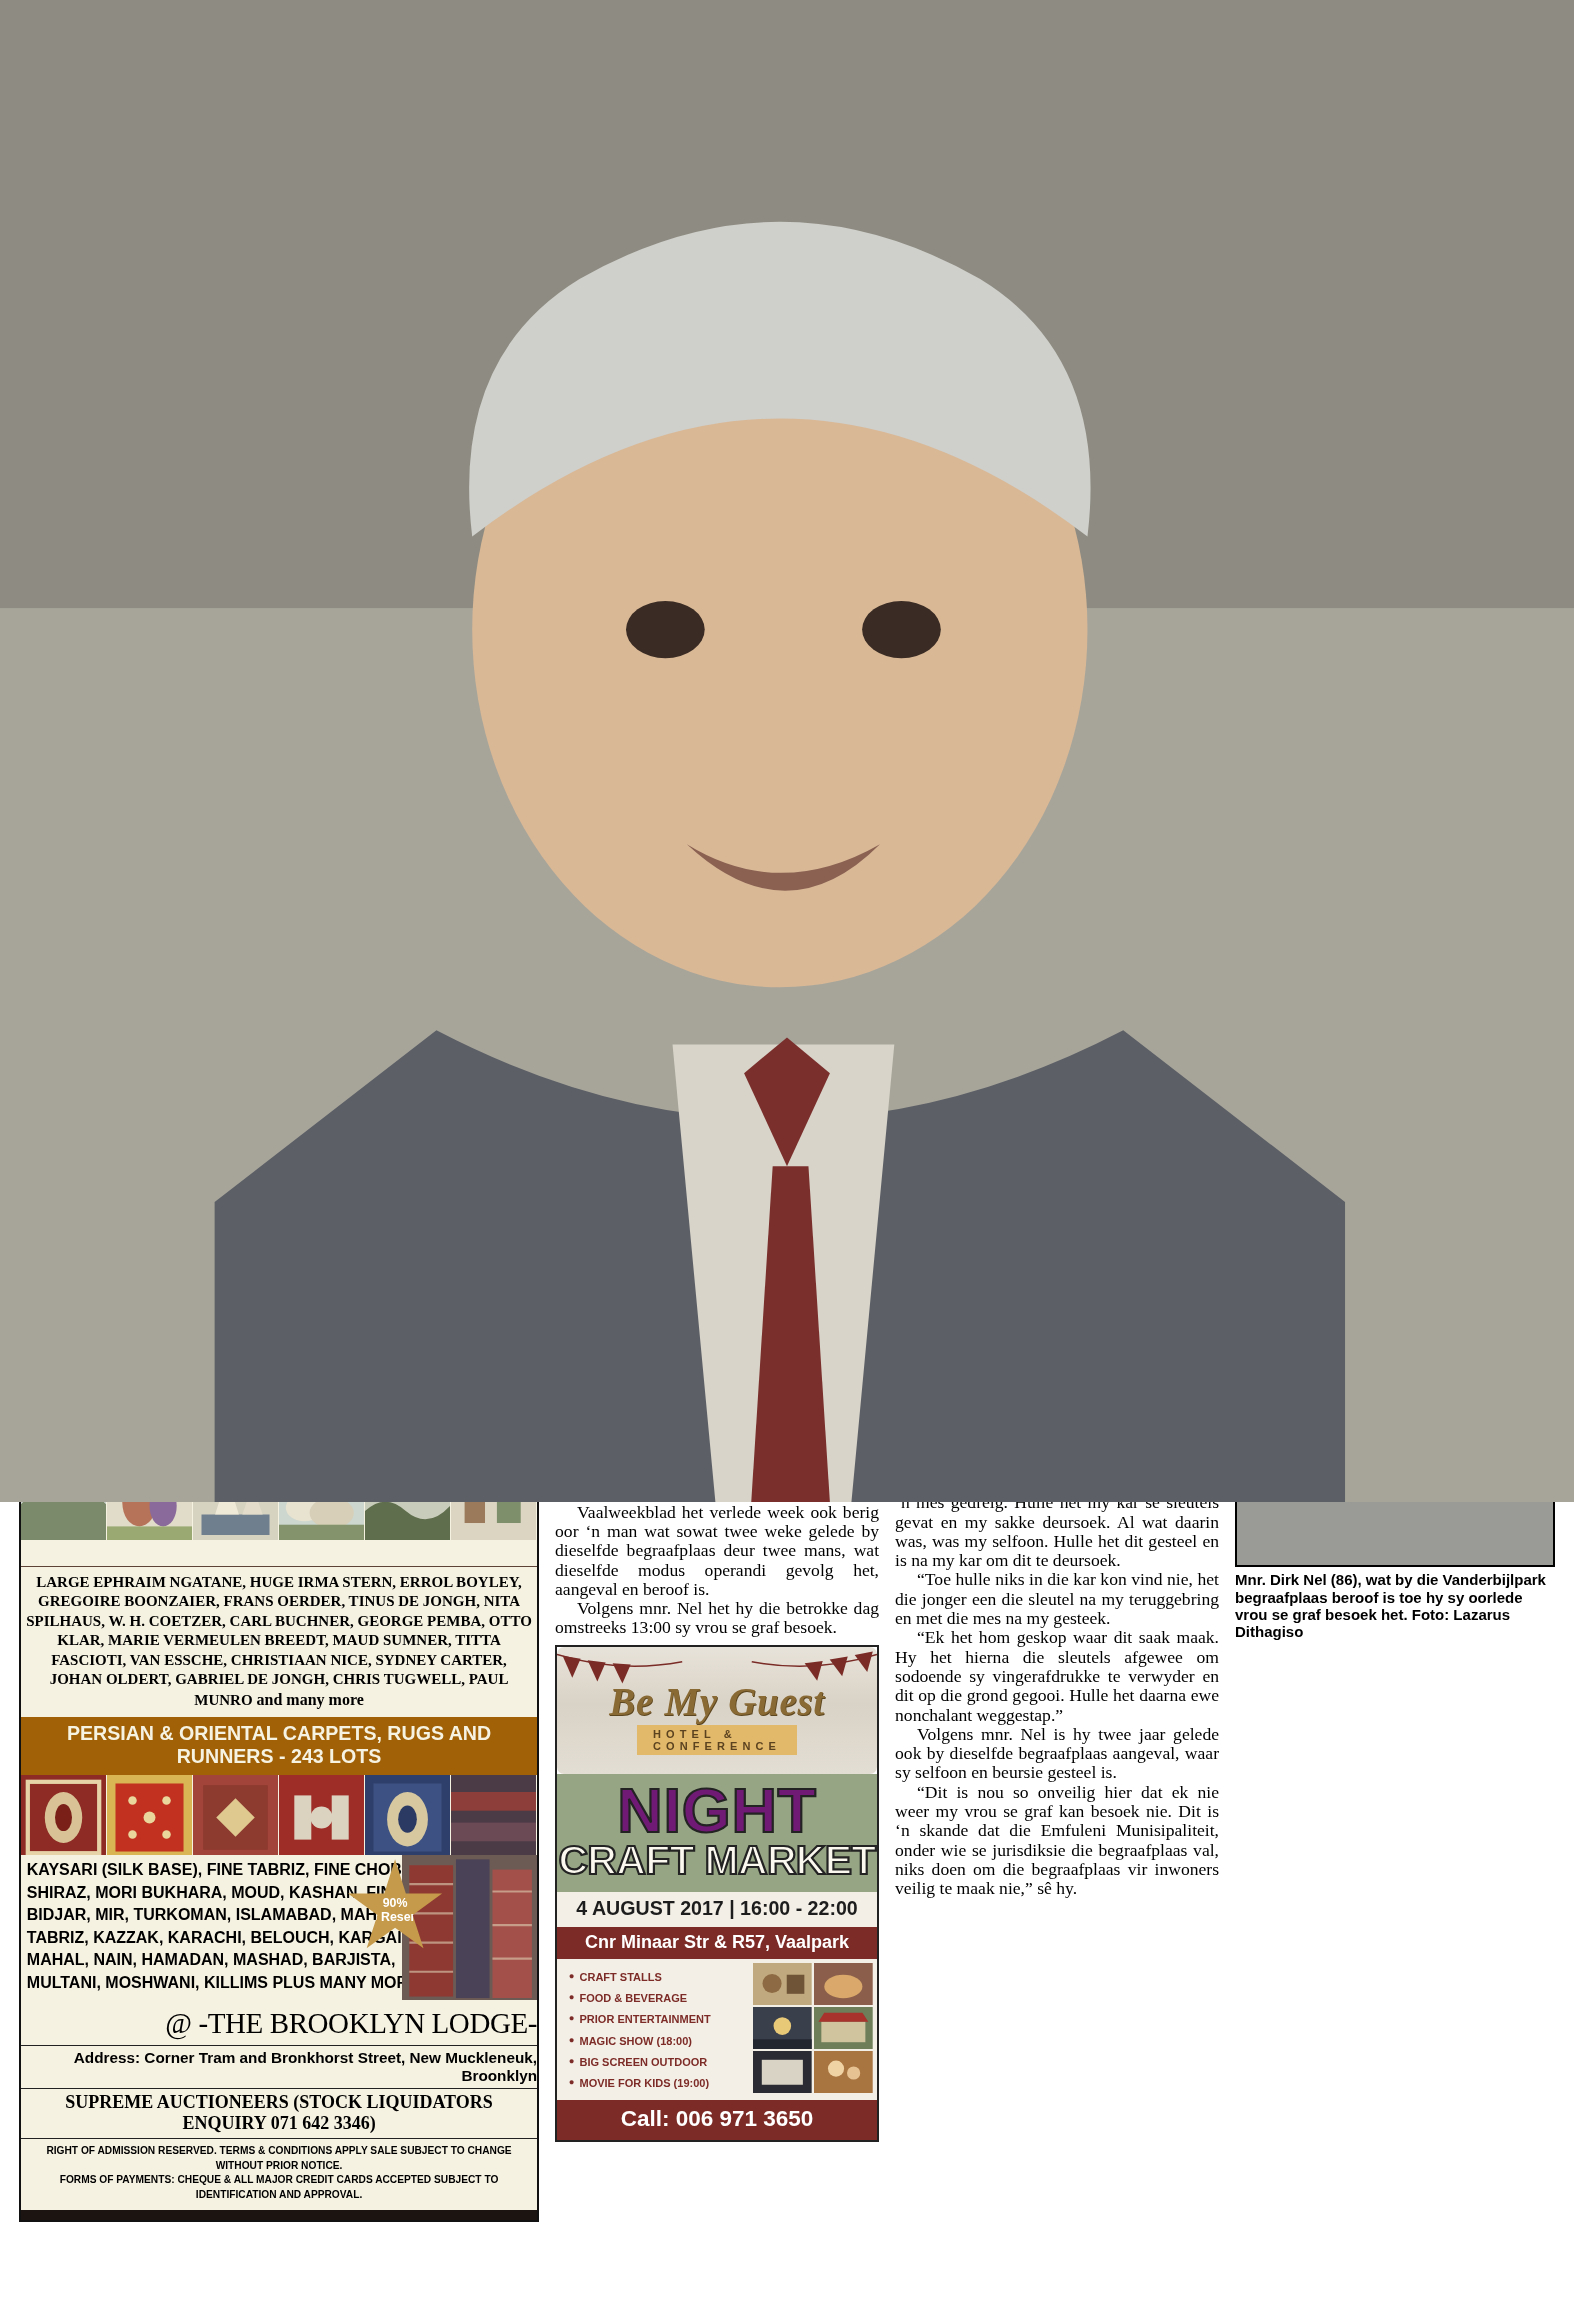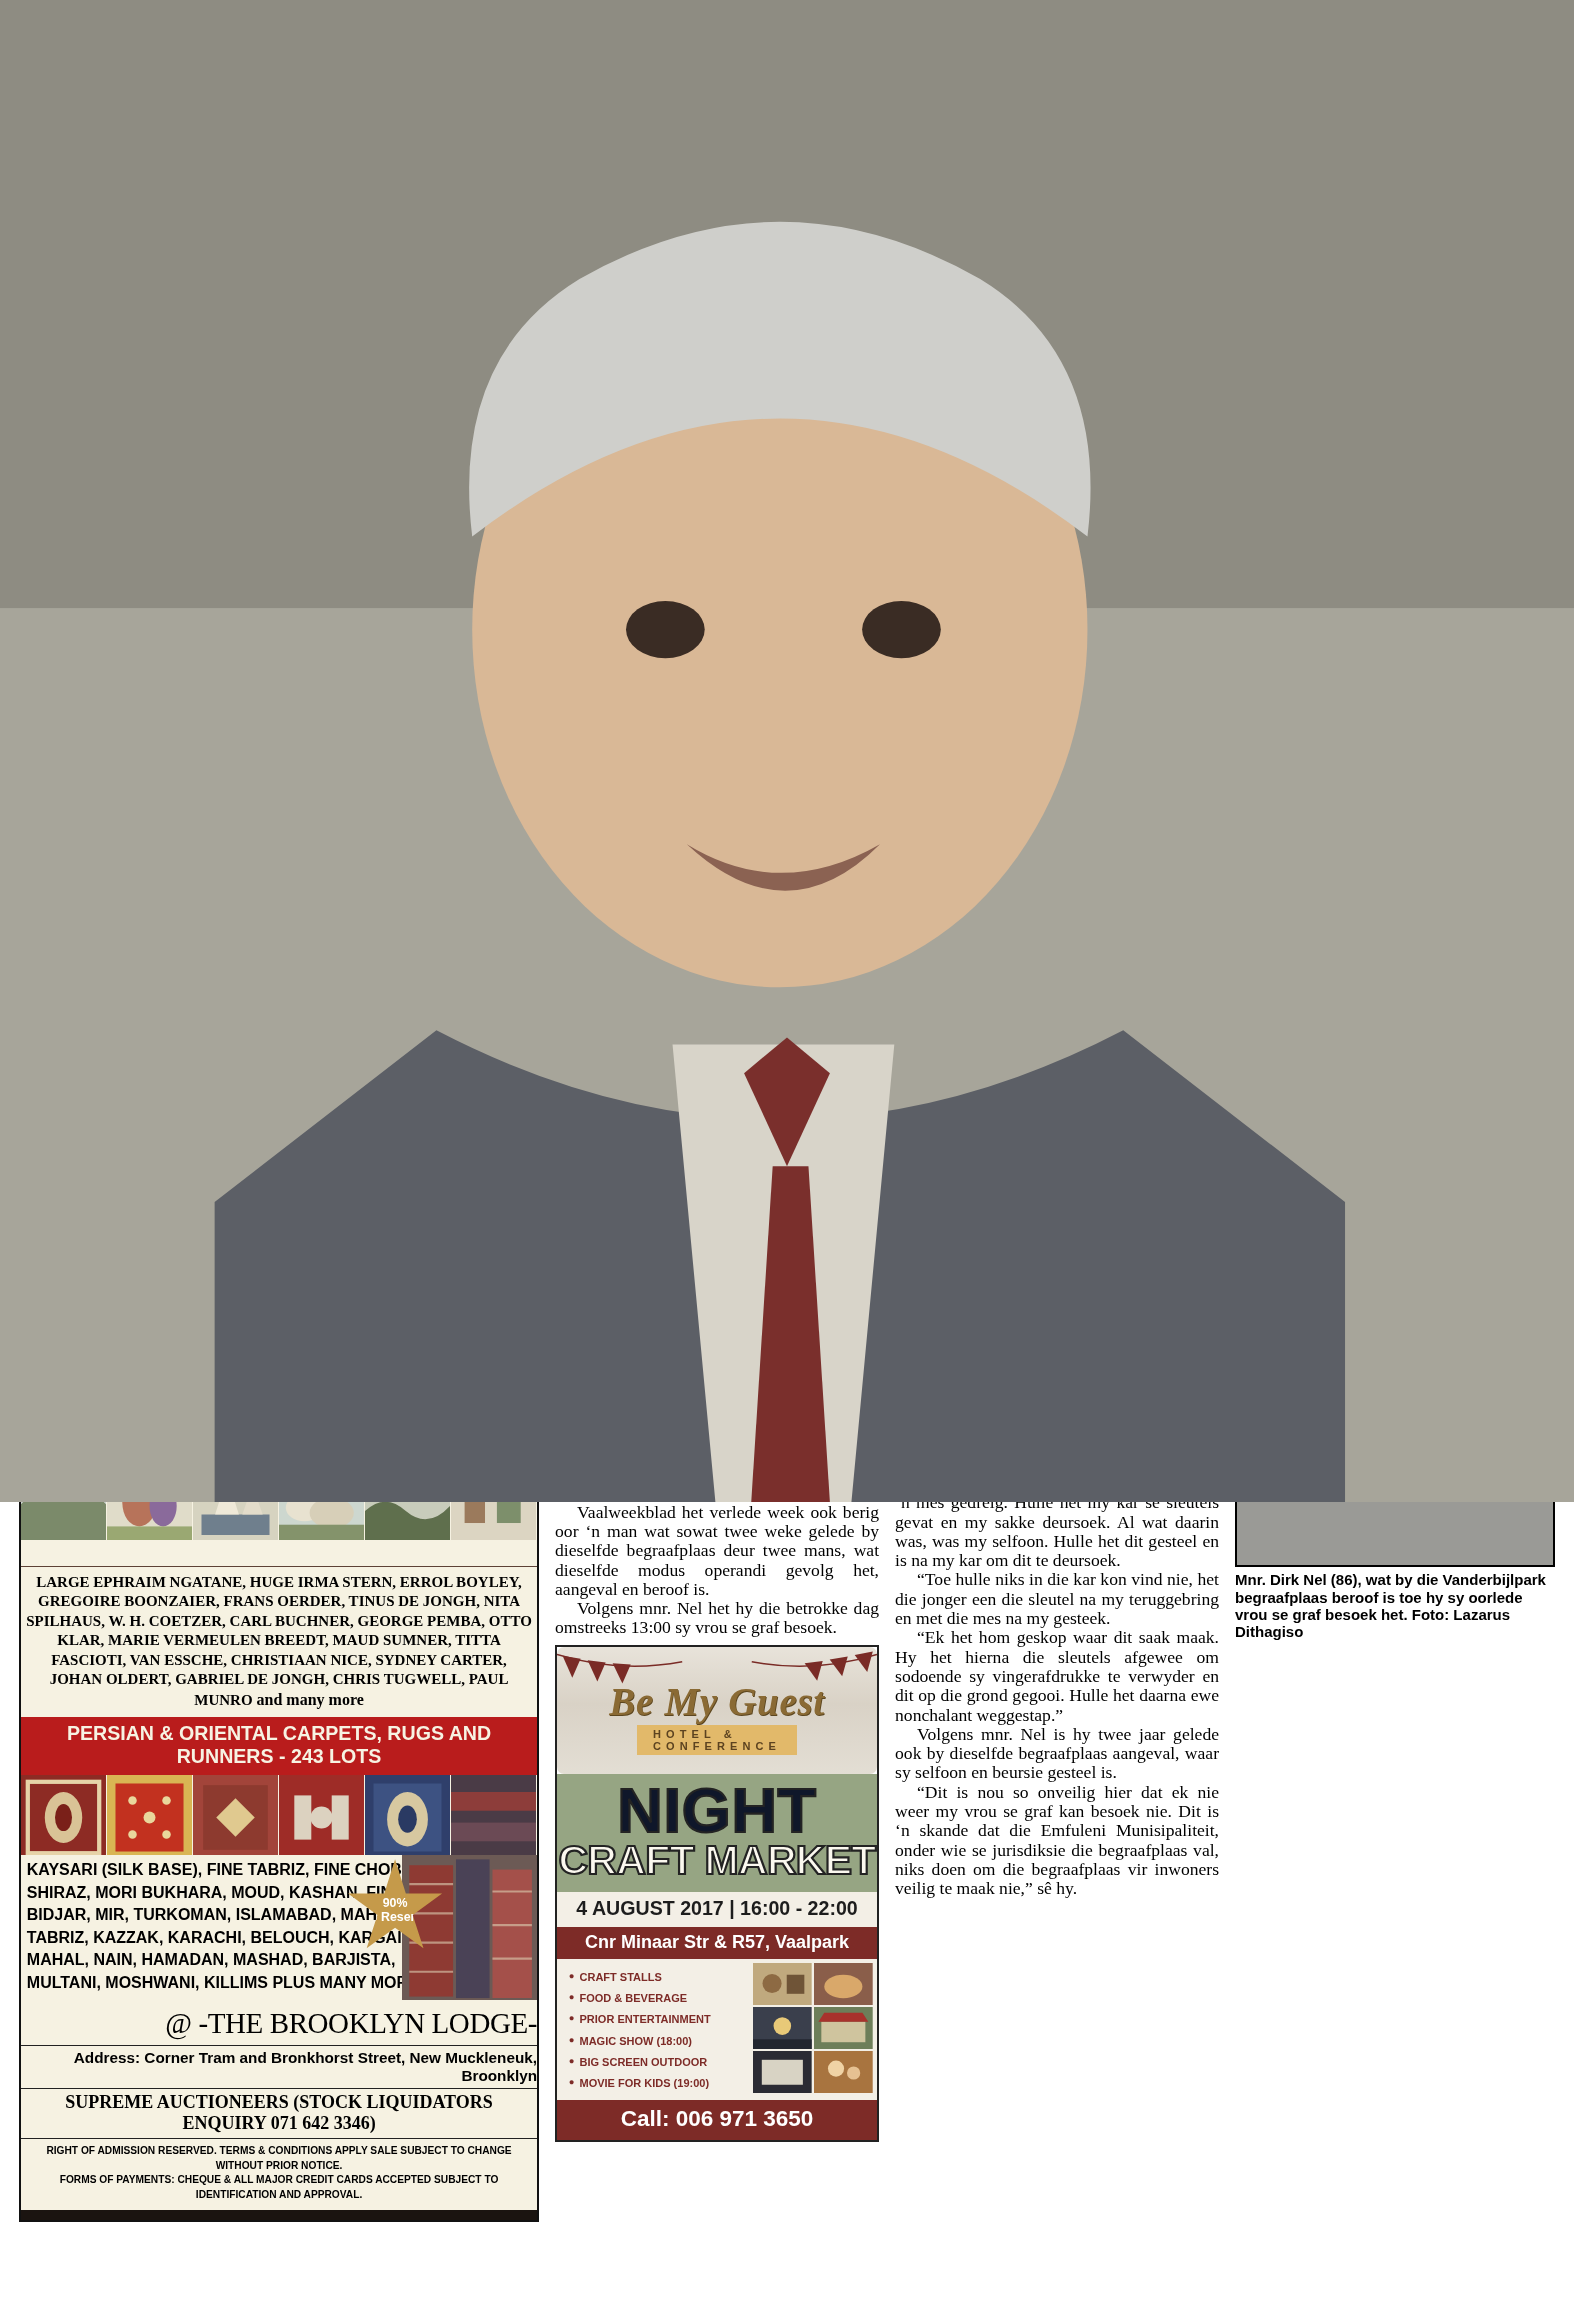--- a/index.html
+++ b/index.html
@@ -74,21 +74,21 @@
   .ad-col { width: 549px; }
   .mid-col { width: 342px; }
   .a2-col { width: 342px; }
   .right-col { width: 320px; }
   .nel-photo { width: 320px; height: 305px; border: 2.2px solid #000; overflow: hidden; background: #9a9a96; }
 
   
   .auction { border: 2.2px solid #111; background: #f6f2e2; font-family: "Liberation Sans", sans-serif; }
   .auc-title { background: #5d4236; color: #f7f3e3; font-weight: bold; font-size: 29px; letter-spacing: -0.7px; text-align: center; padding: 6.5px 0 8px 0; border-top: 2.9px solid #241712; }
   .auc-sub { font-family: "Liberation Serif", serif; font-style: italic; font-weight: bold; font-size: 15.3px; line-height: 18px; text-align: center; padding: 5.1px 10.2px 5.8px 10.2px; }
-  .auc-band { background: #b91c1c; color: #f7f3e3; font-weight: bold; font-size: 19.6px; line-height: 23px; text-align: center; padding: 5.1px 5.8px 6.5px 5.8px; }
+  .auc-band { background: #a16207; color: #f7f3e3; font-weight: bold; font-size: 19.6px; line-height: 23px; text-align: center; padding: 5.1px 5.8px 6.5px 5.8px; }
   .auc-gallery { display: flex; height: 113px; border-top: 1.5px solid #5d4236; border-bottom: 1.5px solid #5d4236; }
   .auc-gallery .cell { flex: 1; position: relative; overflow: hidden; border-right: 1.5px solid #f6f2e2; }
   .auc-names { font-family: "Liberation Serif", serif; font-weight: bold; font-size: 15px; line-height: 19.6px; text-align: center; padding: 5.8px 4.4px 6.5px 4.4px; }
   .auc-names .tail { font-size: 16px; }
   .rug-gallery { display: flex; height: 80px; }
   .rug-gallery .cell { flex: 1; border-right: 1.5px solid #f6f2e2; position: relative; overflow: hidden; }
   .auc-rugs { position: relative; }
   .auc-rugnames { font-weight: bold; font-size: 16px; line-height: 22.5px; padding: 4.4px 0 5.8px 5.8px; width: 411px; }
   .rug-photo-right { position: absolute; right: 0; top: 0; width: 135px; height: 100%; overflow: hidden; }
   .starburst {
@@ -109,21 +109,21 @@
   .na-top { height: 127px; position: relative; overflow: hidden;
             background: linear-gradient(180deg,#e8e3da 0%,#d9d2c6 45%,#e3ded4 100%); border-radius: 7px; }
   .na-bunt { position: absolute; top: 2.9px; left: 0; width: 100%; height: 38px; }
   .na-logo { position: absolute; top: 32px; left: 0; width: 100%; text-align: center;
              font-family: "Liberation Serif", serif; font-style: italic; font-weight: bold;
              font-size: 39px; color: #8a6a34; letter-spacing: 0.7px; text-shadow: 0.7px 0.7px 0 #5c461f; }
   .na-hc { position: absolute; bottom: 19px; left: 50%; transform: translateX(-50%);
            background: #e2b96a; color: #5c4320; font-size: 11px; letter-spacing: 5.1px;
            font-weight: bold; padding: 2.9px 16px; }
   .na-mid { background: #96a583; padding: 7.3px 0 10.2px 0; text-align: center; }
-  .na-night { font-weight: bold; font-size: 63px; line-height: 58px; color: #0f172a;
+  .na-night { font-weight: bold; font-size: 63px; line-height: 58px; color: #701a75;
               -webkit-text-stroke: 2.2px #232323; letter-spacing: 0.7px; }
   .na-craft { font-weight: bold; font-size: 41px; line-height: 42px; color: #fbf8ef;
               -webkit-text-stroke: 2.2px #232323; letter-spacing: -0.7px; }
   .na-date { background: #f3efe6; color: #1d1d1d; font-weight: bold; font-size: 19.6px;
              text-align: center; padding: 5.8px 0 6.5px 0; }
   .na-venue { background: #7d2b27; color: #fff; font-weight: bold; font-size: 18px;
               text-align: center; padding: 5.1px 0 5.8px 0; }
   .na-lower { display: flex; background: #f3efe6; }
   .na-list { flex: 1; padding: 7.3px 0 7.3px 11.6px; }
   .na-list li { list-style: none; font-weight: bold; font-size: 11px; line-height: 19px; color: #7d2b27; }

